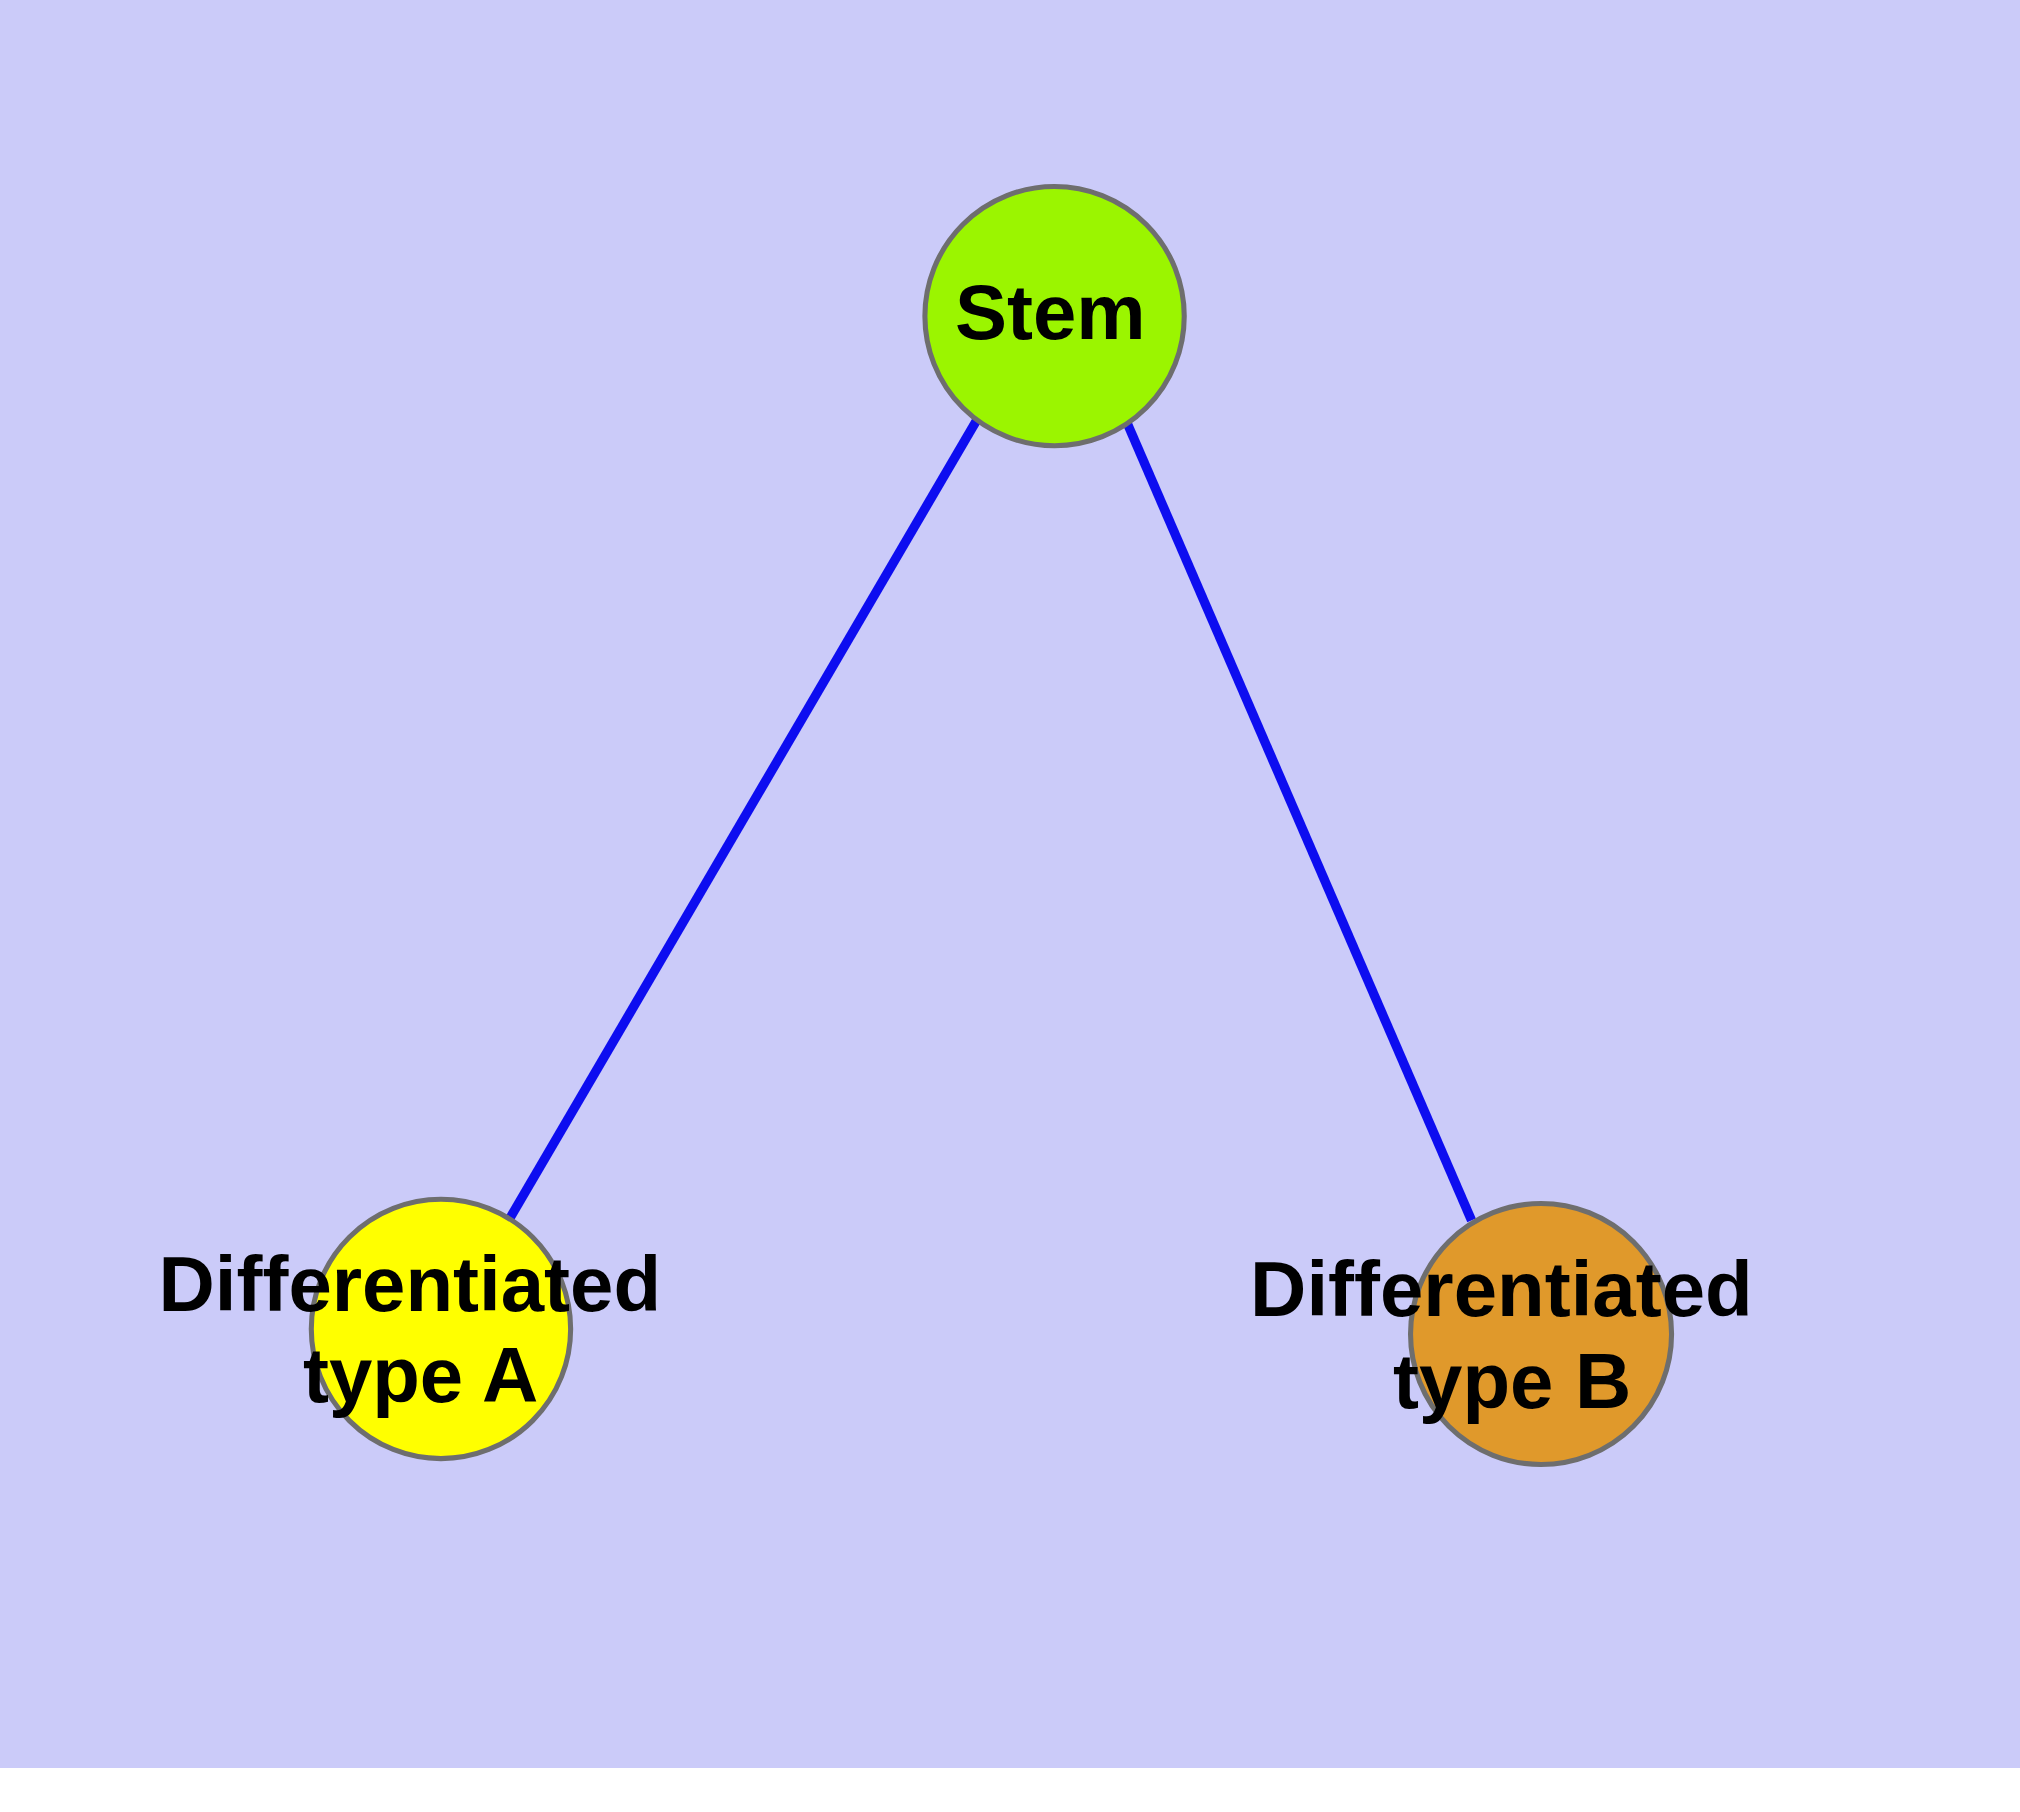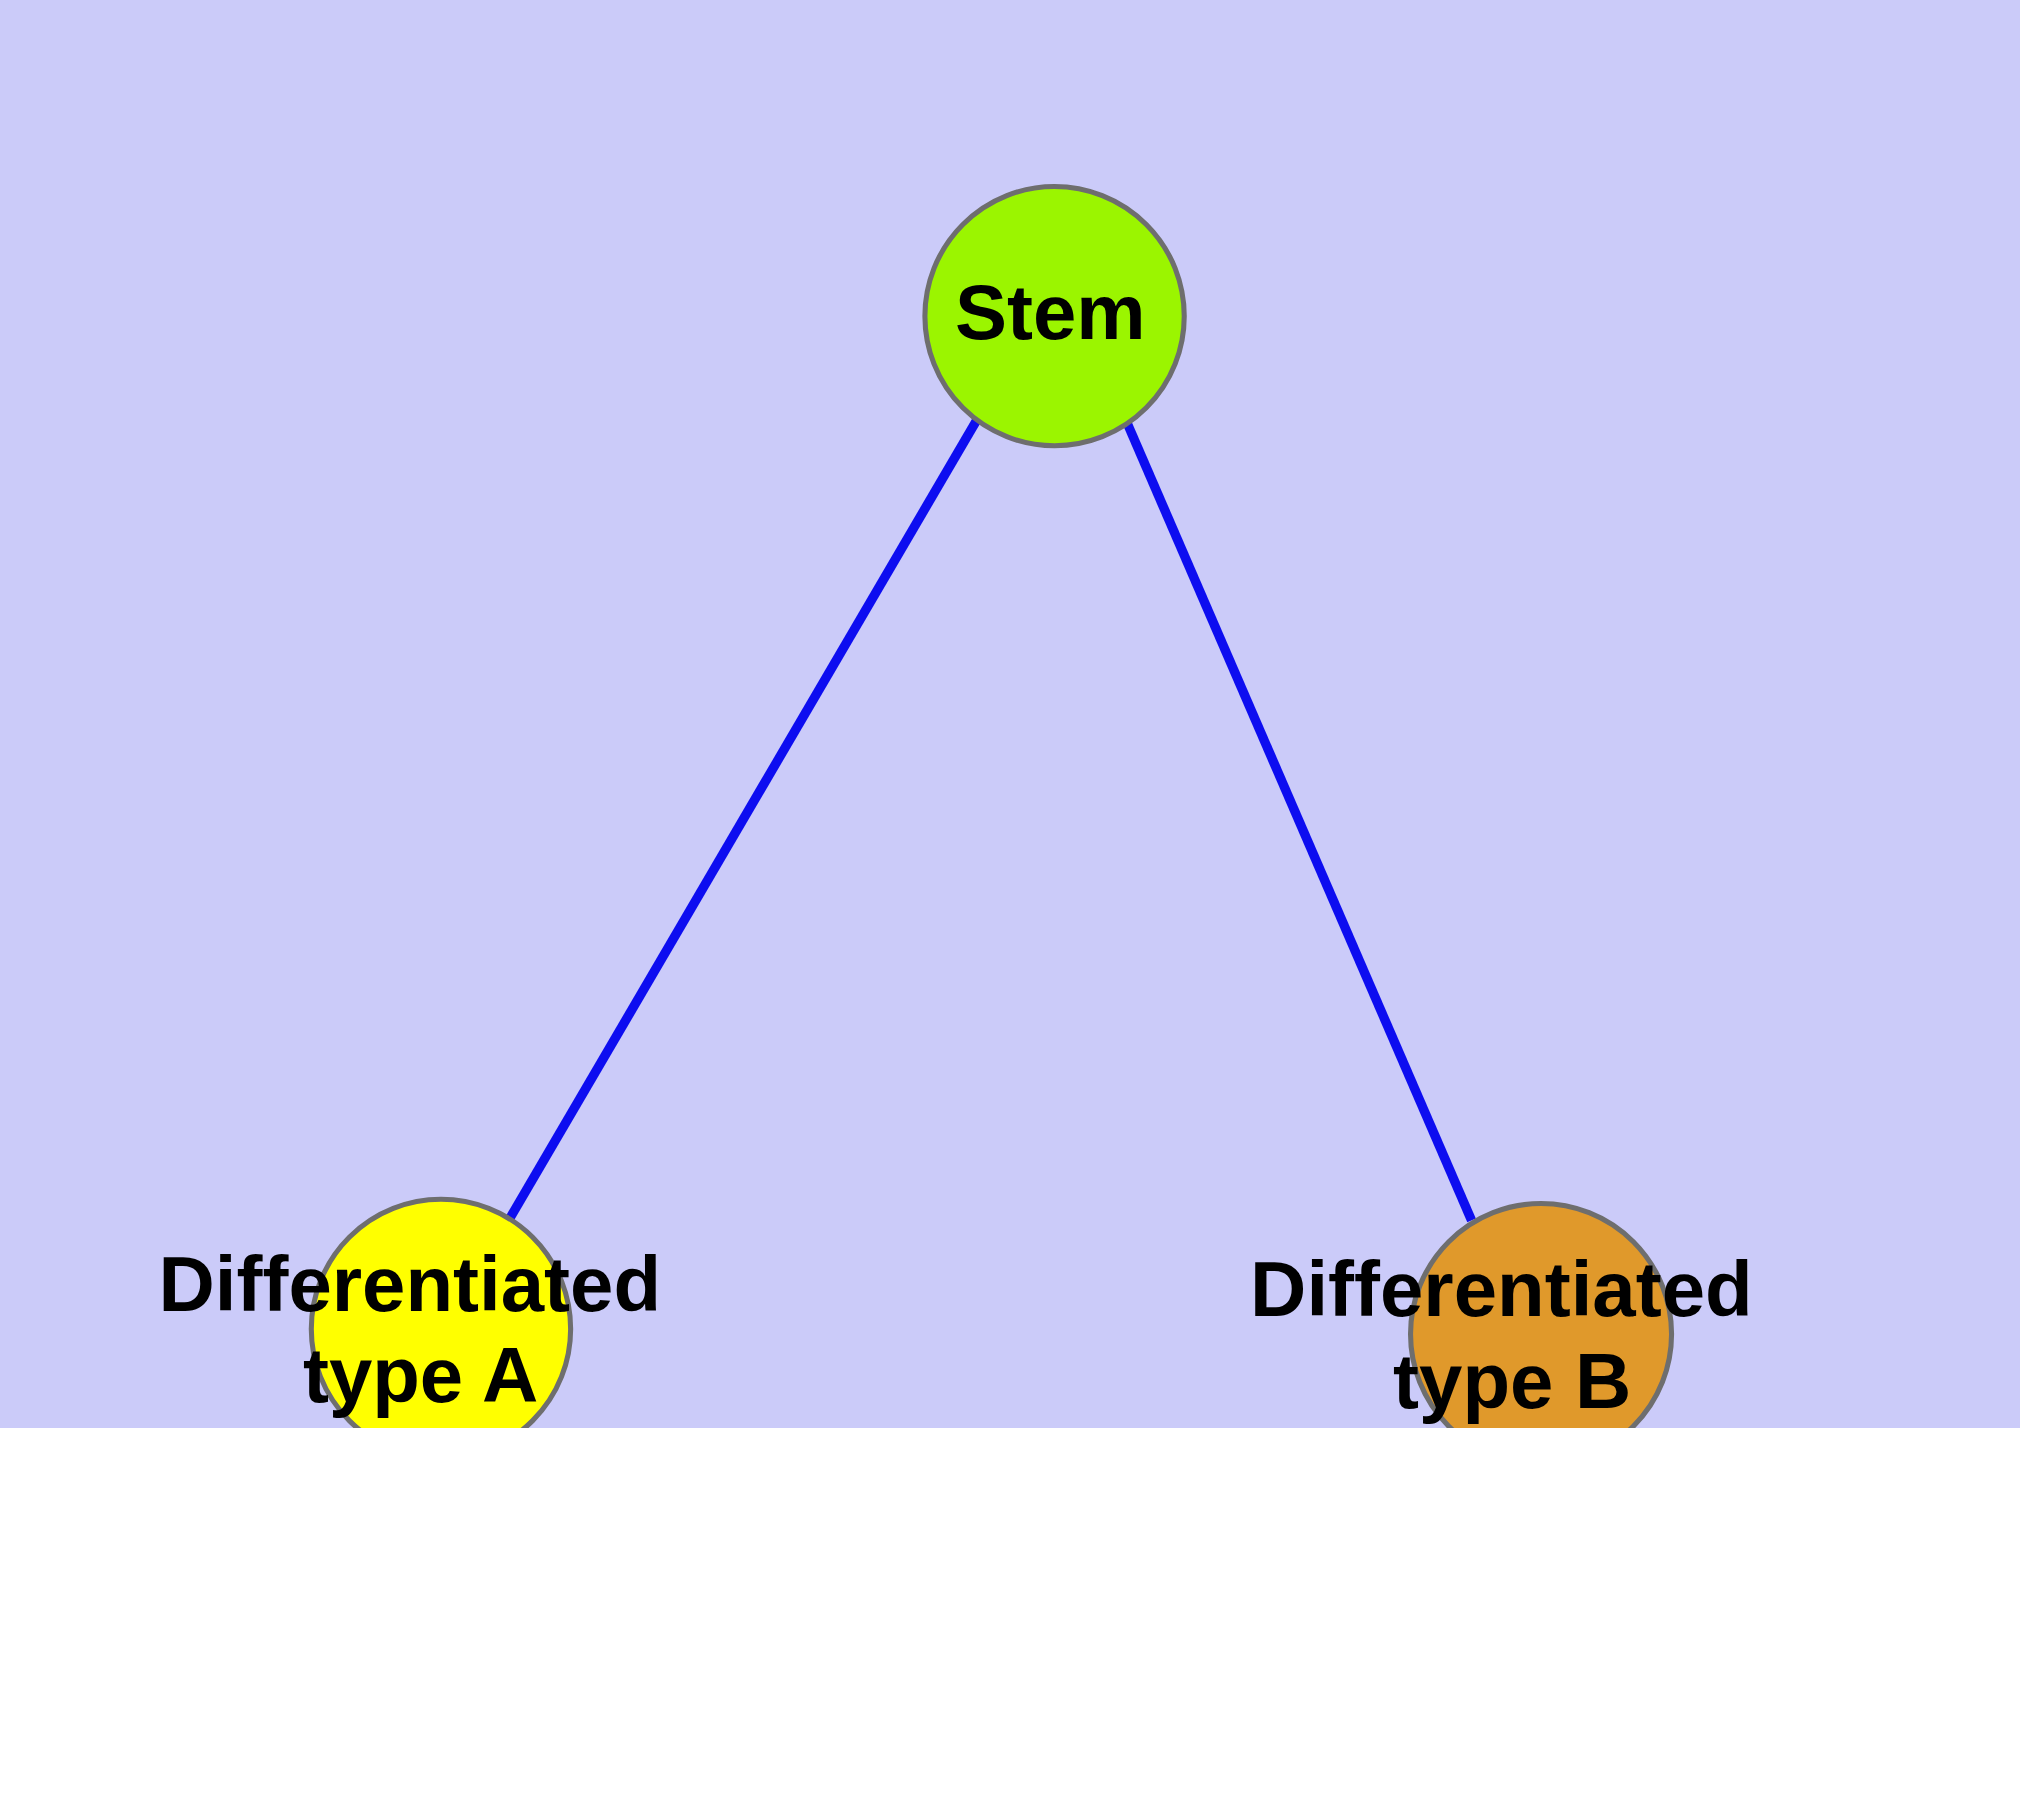--- a/index.html
+++ b/index.html
@@ -3,21 +3,21 @@
 <meta charset="utf-8">
 <style>
   html, body {
     margin: 0;
     padding: 0;
     background: #ffffff;
   }
   #canvas {
     position: relative;
     width: 2021px;
-    height: 1428px;
+    height: 1768px;
     background: #cbcbf9;
     overflow: hidden;
     font-family: "Liberation Sans", sans-serif;
   }
   #graph-svg {
     position: absolute;
     top: 0;
     left: 0;
     width: 2021px;
     height: 1812px;

